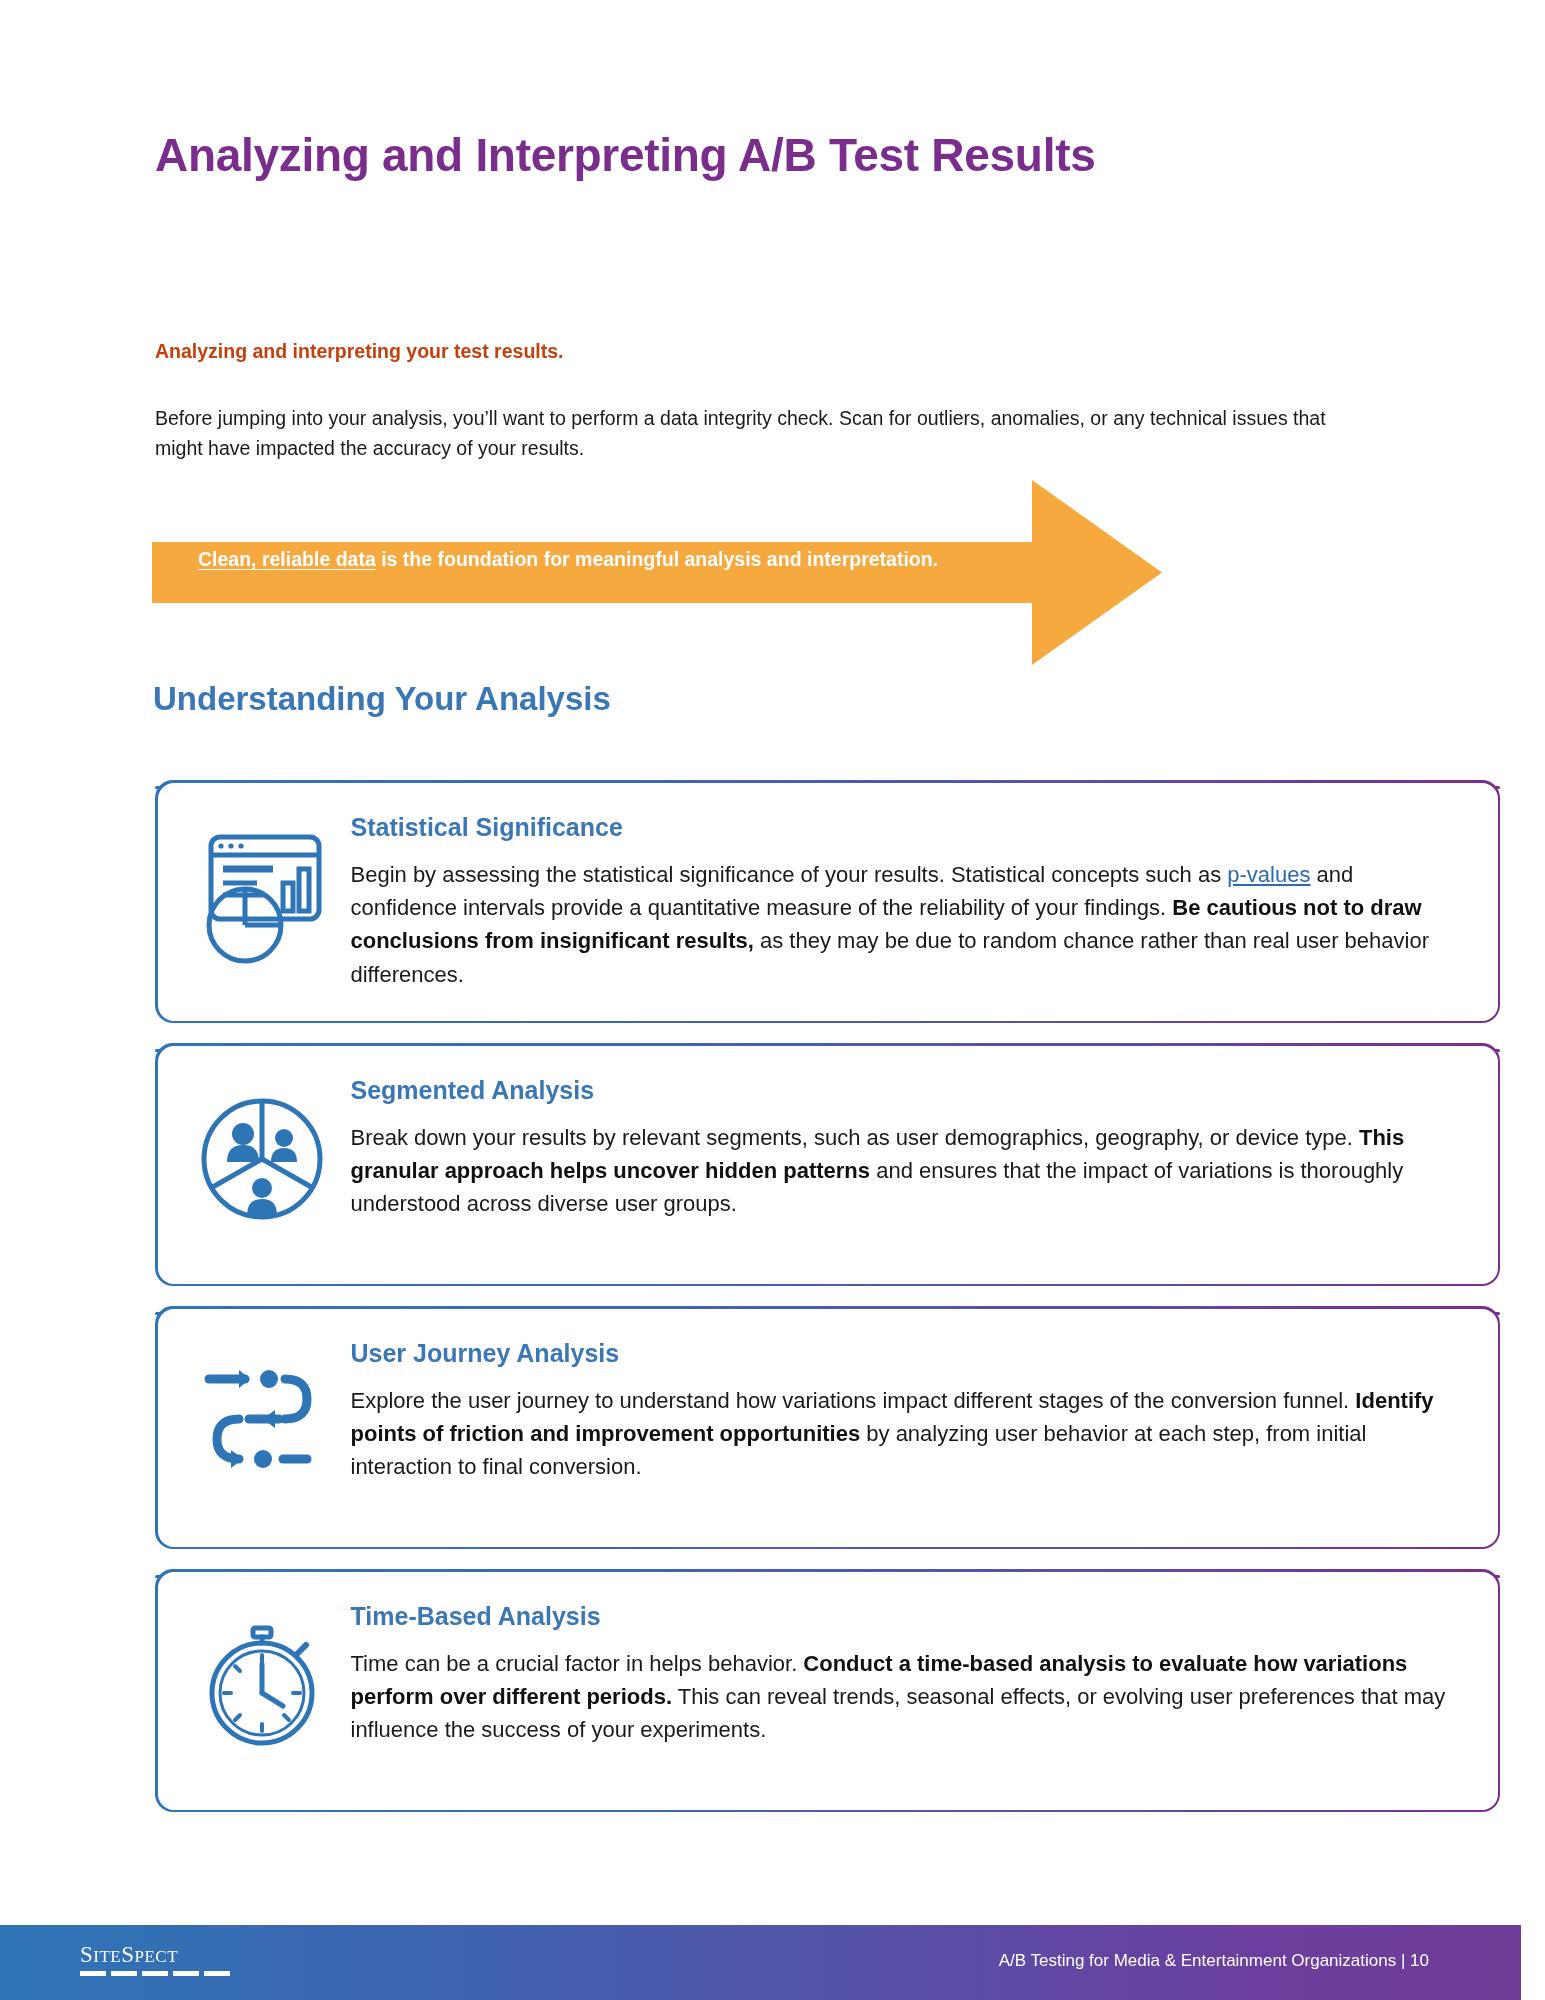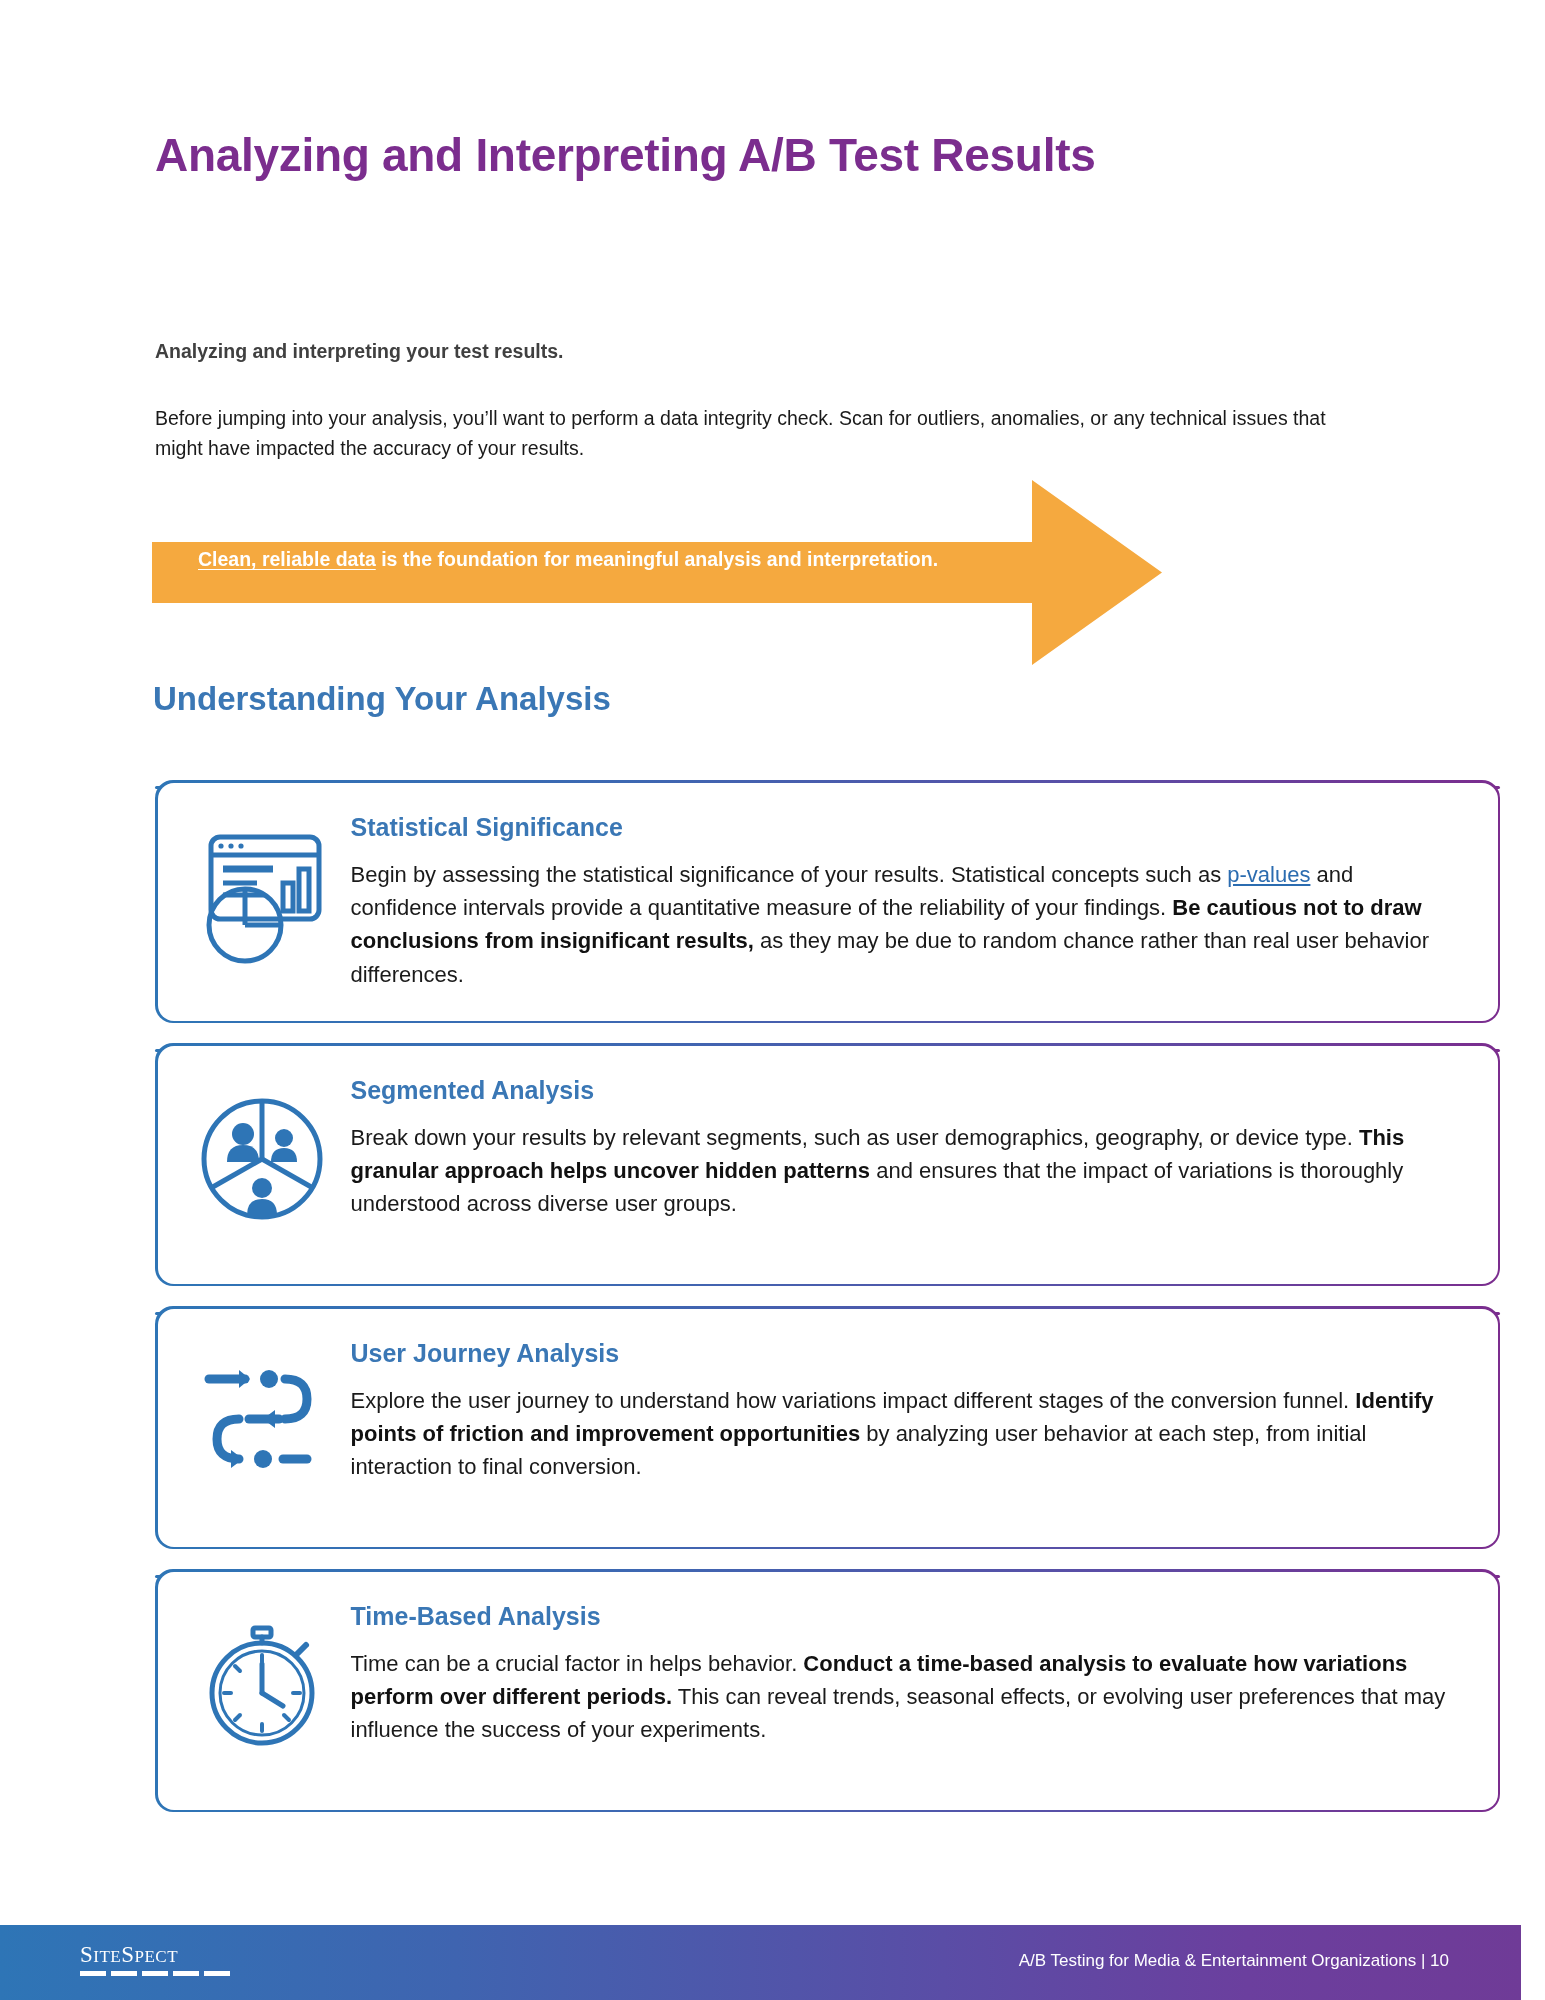--- a/index.html
+++ b/index.html
@@ -39,21 +39,21 @@
     color: #1a1a1a;
     line-height: 1.45;
   }
   .intro-2 {
     position: absolute;
     left: 155px;
     top: 337px;
     width: 1200px;
     font-size: 19.5px;
     font-weight: bold;
-    color: #404040;
+    color: #c2410c;
     line-height: 1.45;
   }
   .intro-3 {
     position: absolute;
     left: 155px;
     top: 404px;
     width: 1195px;
     font-size: 19.5px;
     color: #1a1a1a;
     line-height: 1.52;
@@ -186,21 +186,21 @@
     margin-top: 5px;
   }
   .footer-logo .underbars i {
     display: block;
     width: 26px;
     height: 5px;
     background: #fff;
   }
   .footer-right {
     position: absolute;
-    right: 72px;
+    right: 92px;
     top: 26px;
     color: #ffffff;
     font-size: 17px;
     white-space: nowrap;
     margin-left: 16px;
   }
 </style>
 </head>
 <body>
 

